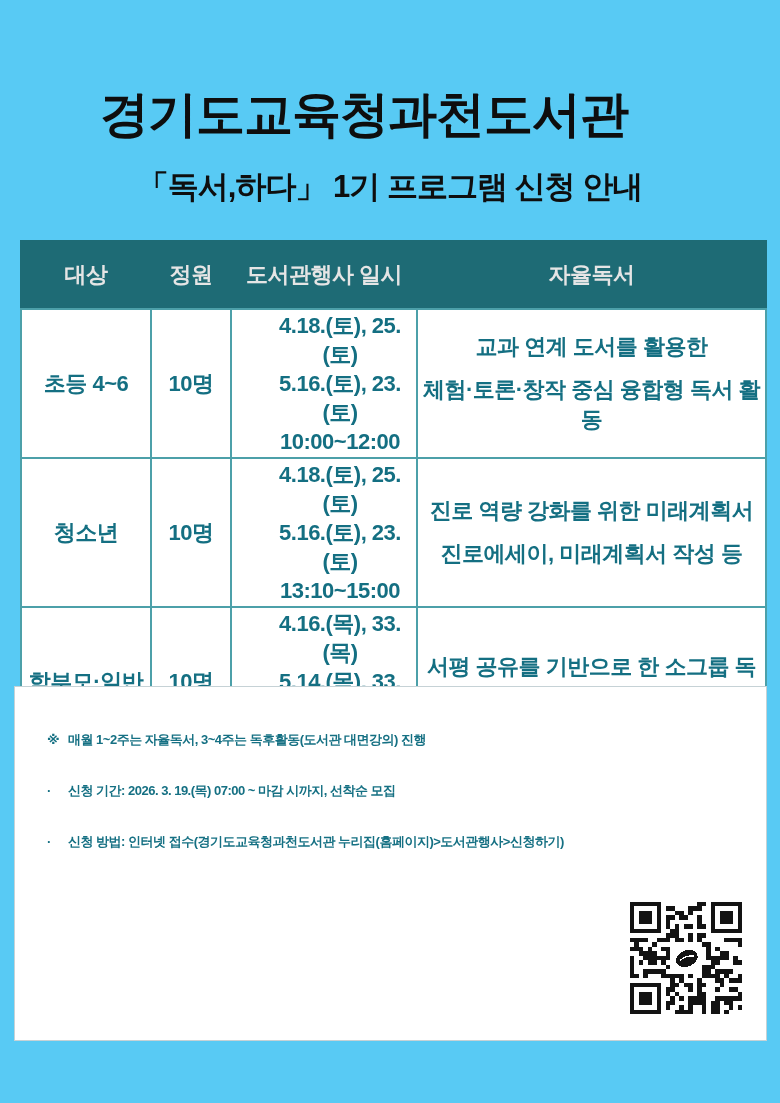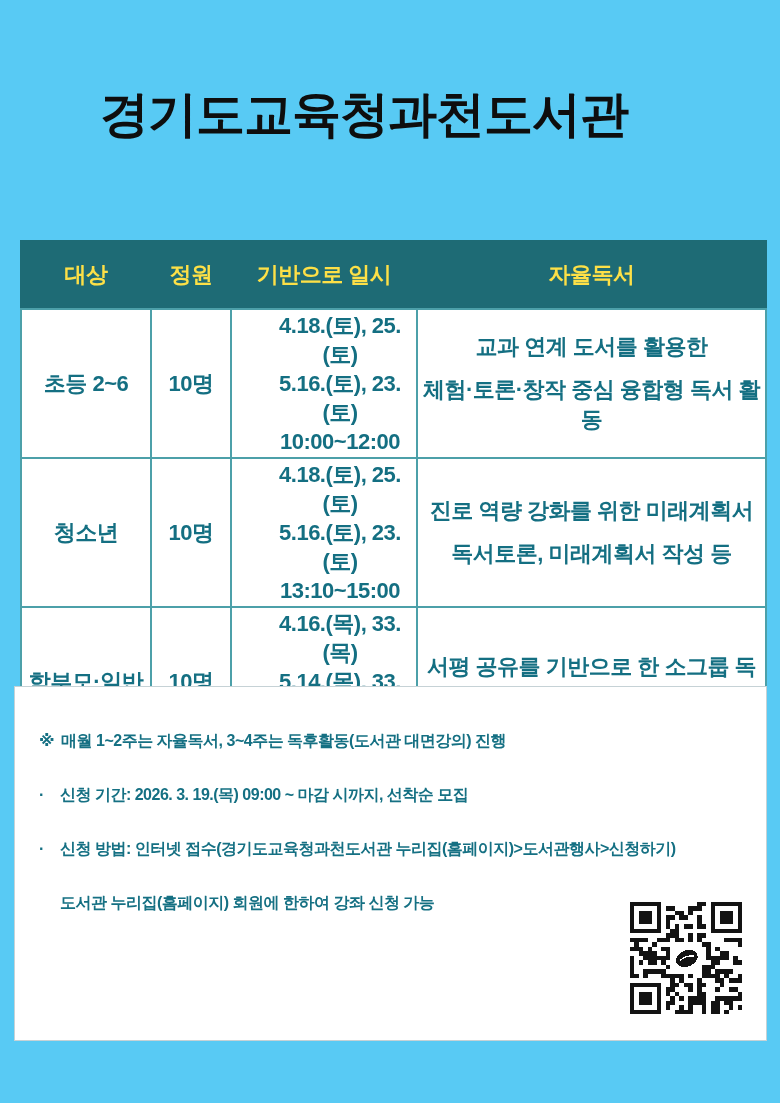--- a/index.html
+++ b/index.html
@@ -23,21 +23,21 @@
     text-align:center;color:#0e0e0e;
     font-size:31px;font-weight:800;letter-spacing:-1px;
   }
   
   table.prog{
     position:absolute;left:20px;top:240px;width:745px;
     border-collapse:collapse;background:#ffffff;
     table-layout:fixed;
   }
   table.prog th{
-    background:#1E6B75;color:#fde047;
+    background:#1E6B75;color:#e5e5e5;
     font-size:22px;font-weight:700;letter-spacing:-0.5px;
     height:64px;border:2px solid #1E6B75;
     border-left:2px solid rgba(255,255,255,.75);
     border-bottom:2px solid #4CA0A9;
   }
   table.prog th:first-child{border-left:2px solid #1E6B75;}
   table.prog td{
     border:2px solid #4CA0A9;
     color:#146F82;font-weight:700;letter-spacing:-0.5px;
     text-align:center;vertical-align:middle;
@@ -47,58 +47,59 @@
   td.c-sched{font-size:21px;}
   td.c-sched .ln{line-height:29px;padding-left:32px;}
   td.c-act{font-size:21px;}
   td.c-act .ln + .ln{margin-top:13px;}
   
   .panel{
     position:absolute;left:14px;top:686px;width:753px;height:355px;
     background:#ffffff;border:1px solid #c6d2d6;box-sizing:border-box;
   }
   .notes{
-    position:absolute;left:24px;top:44px;width:700px;
-    color:#157083;font-weight:700;font-size:16px;letter-spacing:-0.5px;
+    position:absolute;left:32px;top:44px;width:700px;
+    color:#157083;font-weight:700;font-size:13px;letter-spacing:-0.5px;
   }
   .note{margin-bottom:33px;white-space:nowrap;}
   .note .mk{display:inline-block;min-width:14px;margin-right:7px;}
   .note.indent{padding-left:21px;margin-bottom:24px;}
   
   .qr{
     position:absolute;right:24px;top:215px;width:112px;height:112px;
     background:#ffffff;
   }
   .qr svg{width:100%;height:100%;display:block;}
 </style>
 </head>
 <body>
 
 <div class="poster">
 
   <div class="title">경기도교육청과천도서관</div>
+  <div class="subtitle">「독서,하다」 1기 프로그램 신청 안내</div>
 
   <table class="prog">
     <colgroup>
       <col style="width:130px">
         <col style="width:80px">
         <col style="width:186px">
         <col style="width:349px">
     </colgroup>
     <thead>
       <tr>
         <th>대상</th>
         <th>정원</th>
-        <th>기반으로 일시</th>
+        <th>도서관행사 일시</th>
         <th>자율독서</th>
       </tr>
     </thead>
     <tbody>
       <tr class="r1">
-        <td class="c-target">초등 2~6</td>
+        <td class="c-target">초등 4~6</td>
         <td class="c-cap">10명</td>
         <td class="c-sched">
           <div class="ln">4.18.(토), 25.(토)</div>
           <div class="ln">5.16.(토), 23.(토)</div>
           <div class="ln">10:00~12:00</div>
         </td>
         <td class="c-act">
           <div class="ln">교과 연계 도서를 활용한</div>
           <div class="ln">체험·토론·창작 중심 융합형 독서 활동</div>
         </td>
@@ -106,21 +107,21 @@
       <tr class="r2">
         <td class="c-target">청소년</td>
         <td class="c-cap">10명</td>
         <td class="c-sched">
           <div class="ln">4.18.(토), 25.(토)</div>
           <div class="ln">5.16.(토), 23.(토)</div>
           <div class="ln">13:10~15:00</div>
         </td>
         <td class="c-act">
           <div class="ln">진로 역량 강화를 위한 미래계획서</div>
-          <div class="ln">독서토론, 미래계획서 작성 등</div>
+          <div class="ln">진로에세이, 미래계획서 작성 등</div>
         </td>
       </tr>
       <tr class="r3">
         <td class="c-target">학부모·일반</td>
         <td class="c-cap">10명</td>
         <td class="c-sched">
           <div class="ln">4.16.(목), 33.(목)</div>
           <div class="ln">5.14.(목), 33.(목)</div>
           <div class="ln">10:00~12:00</div>
         </td>
@@ -130,27 +131,24 @@
       </tr>
     </tbody>
   </table>
 
   <div class="panel">
     <div class="notes">
       <div class="note">
         <span class="mk">※</span><span>매월 1~2주는 자율독서, 3~4주는 독후활동(도서관 대면강의) 진행</span>
       </div>
       <div class="note">
-        <span class="mk">·</span><span>신청 기간: 2026. 3. 19.(목) 09:00 ~ 마감 시까지, 선착순 모집</span>
+        <span class="mk">·</span><span>신청 기간: 2026. 3. 19.(목) 07:00 ~ 마감 시까지, 선착순 모집</span>
       </div>
       <div class="note">
         <span class="mk">·</span><span>신청 방법: 인터넷 접수(경기도교육청과천도서관 누리집(홈페이지)&gt;도서관행사&gt;신청하기)</span>
-      </div>
-      <div class="note indent">
-        <span>도서관 누리집(홈페이지) 회원에 한하여 강좌 신청 가능</span>
       </div>
     </div>
 
     <div class="qr">
       <svg viewBox="0 0 25 25" shape-rendering="crispEdges">
         <path id="qr-mods" fill="#131313" fill-rule="evenodd" d="M15 0h1v1h-1zM16 0h1v1h-1zM8 1h1v1h-1zM9 1h1v1h-1zM13 1h1v1h-1zM14 1h1v1h-1zM15 1h1v1h-1zM10 2h1v1h-1zM11 2h1v1h-1zM13 2h1v1h-1zM8 3h1v1h-1zM9 3h1v1h-1zM11 3h1v1h-1zM12 3h1v1h-1zM15 3h1v1h-1zM8 4h1v1h-1zM15 4h1v1h-1zM8 5h1v1h-1zM10 5h1v1h-1zM12 5h1v1h-1zM13 5h1v1h-1zM15 5h1v1h-1zM16 5h1v1h-1zM9 6h1v1h-1zM10 6h1v1h-1zM8 7h1v1h-1zM9 7h1v1h-1zM10 7h1v1h-1zM13 7h1v1h-1zM15 7h1v1h-1zM16 7h1v1h-1zM0 8h1v1h-1zM1 8h1v1h-1zM2 8h1v1h-1zM3 8h1v1h-1zM6 8h1v1h-1zM7 8h1v1h-1zM8 8h1v1h-1zM10 8h1v1h-1zM11 8h1v1h-1zM13 8h1v1h-1zM15 8h1v1h-1zM21 8h1v1h-1zM22 8h1v1h-1zM23 8h1v1h-1zM24 8h1v1h-1zM1 9h1v1h-1zM5 9h1v1h-1zM16 9h1v1h-1zM17 9h1v1h-1zM24 9h1v1h-1zM0 10h1v1h-1zM1 10h1v1h-1zM2 10h1v1h-1zM4 10h1v1h-1zM7 10h1v1h-1zM8 10h1v1h-1zM17 10h1v1h-1zM19 10h1v1h-1zM2 11h1v1h-1zM3 11h1v1h-1zM4 11h1v1h-1zM5 11h1v1h-1zM8 11h1v1h-1zM17 11h1v1h-1zM20 11h1v1h-1zM21 11h1v1h-1zM0 12h1v1h-1zM3 12h1v1h-1zM4 12h1v1h-1zM5 12h1v1h-1zM6 12h1v1h-1zM7 12h1v1h-1zM8 12h1v1h-1zM17 12h1v1h-1zM18 12h1v1h-1zM19 12h1v1h-1zM20 12h1v1h-1zM21 12h1v1h-1zM23 12h1v1h-1zM0 13h1v1h-1zM2 13h1v1h-1zM4 13h1v1h-1zM5 13h1v1h-1zM7 13h1v1h-1zM18 13h1v1h-1zM19 13h1v1h-1zM23 13h1v1h-1zM24 13h1v1h-1zM0 14h1v1h-1zM8 14h1v1h-1zM16 14h1v1h-1zM17 14h1v1h-1zM18 14h1v1h-1zM0 15h1v1h-1zM3 15h1v1h-1zM4 15h1v1h-1zM5 15h1v1h-1zM6 15h1v1h-1zM7 15h1v1h-1zM16 15h1v1h-1zM17 15h1v1h-1zM19 15h1v1h-1zM20 15h1v1h-1zM21 15h1v1h-1zM22 15h1v1h-1zM0 16h1v1h-1zM1 16h1v1h-1zM3 16h1v1h-1zM7 16h1v1h-1zM8 16h1v1h-1zM9 16h1v1h-1zM10 16h1v1h-1zM11 16h1v1h-1zM13 16h1v1h-1zM16 16h1v1h-1zM17 16h1v1h-1zM18 16h1v1h-1zM19 16h1v1h-1zM21 16h1v1h-1zM24 16h1v1h-1zM9 17h1v1h-1zM11 17h1v1h-1zM15 17h1v1h-1zM19 17h1v1h-1zM20 17h1v1h-1zM22 17h1v1h-1zM23 17h1v1h-1zM24 17h1v1h-1zM9 18h1v1h-1zM10 18h1v1h-1zM12 18h1v1h-1zM13 18h1v1h-1zM15 18h1v1h-1zM16 18h1v1h-1zM20 18h1v1h-1zM8 19h1v1h-1zM9 19h1v1h-1zM13 19h1v1h-1zM15 19h1v1h-1zM19 19h1v1h-1zM22 19h1v1h-1zM23 19h1v1h-1zM8 20h1v1h-1zM10 20h1v1h-1zM15 20h1v1h-1zM16 20h1v1h-1zM24 20h1v1h-1zM9 21h1v1h-1zM11 21h1v1h-1zM13 21h1v1h-1zM14 21h1v1h-1zM15 21h1v1h-1zM16 21h1v1h-1zM19 21h1v1h-1zM20 21h1v1h-1zM21 21h1v1h-1zM22 21h1v1h-1zM23 21h1v1h-1zM24 21h1v1h-1zM8 22h1v1h-1zM9 22h1v1h-1zM13 22h1v1h-1zM14 22h1v1h-1zM15 22h1v1h-1zM16 22h1v1h-1zM18 22h1v1h-1zM19 22h1v1h-1zM21 22h1v1h-1zM22 22h1v1h-1zM8 23h1v1h-1zM11 23h1v1h-1zM13 23h1v1h-1zM16 23h1v1h-1zM18 23h1v1h-1zM19 23h1v1h-1zM22 23h1v1h-1zM24 23h1v1h-1zM10 24h1v1h-1zM11 24h1v1h-1zM12 24h1v1h-1zM13 24h1v1h-1zM16 24h1v1h-1zM18 24h1v1h-1zM19 24h1v1h-1zM21 24h1v1h-1zM0 0h7v7h-7z M1 1h5v5h-5z M2 2h3v3h-3zM18 0h7v7h-7z M19 1h5v5h-5z M20 2h3v3h-3zM0 18h7v7h-7z M1 19h5v5h-5z M2 20h3v3h-3z"></path>
         <g>
           <rect x="9.5" y="9.5" width="6" height="6" fill="#ffffff"></rect>
           <ellipse cx="12.7" cy="12.6" rx="2.5" ry="1.8" fill="#131313" transform="rotate(-22 12.7 12.6)"></ellipse>
           <path d="M10.2 13.6 q1.0 -2.2 3.0 -2.6 l-0.4 1.0 q-1.6 0.5 -2.6 1.6 z" fill="#131313"></path>

